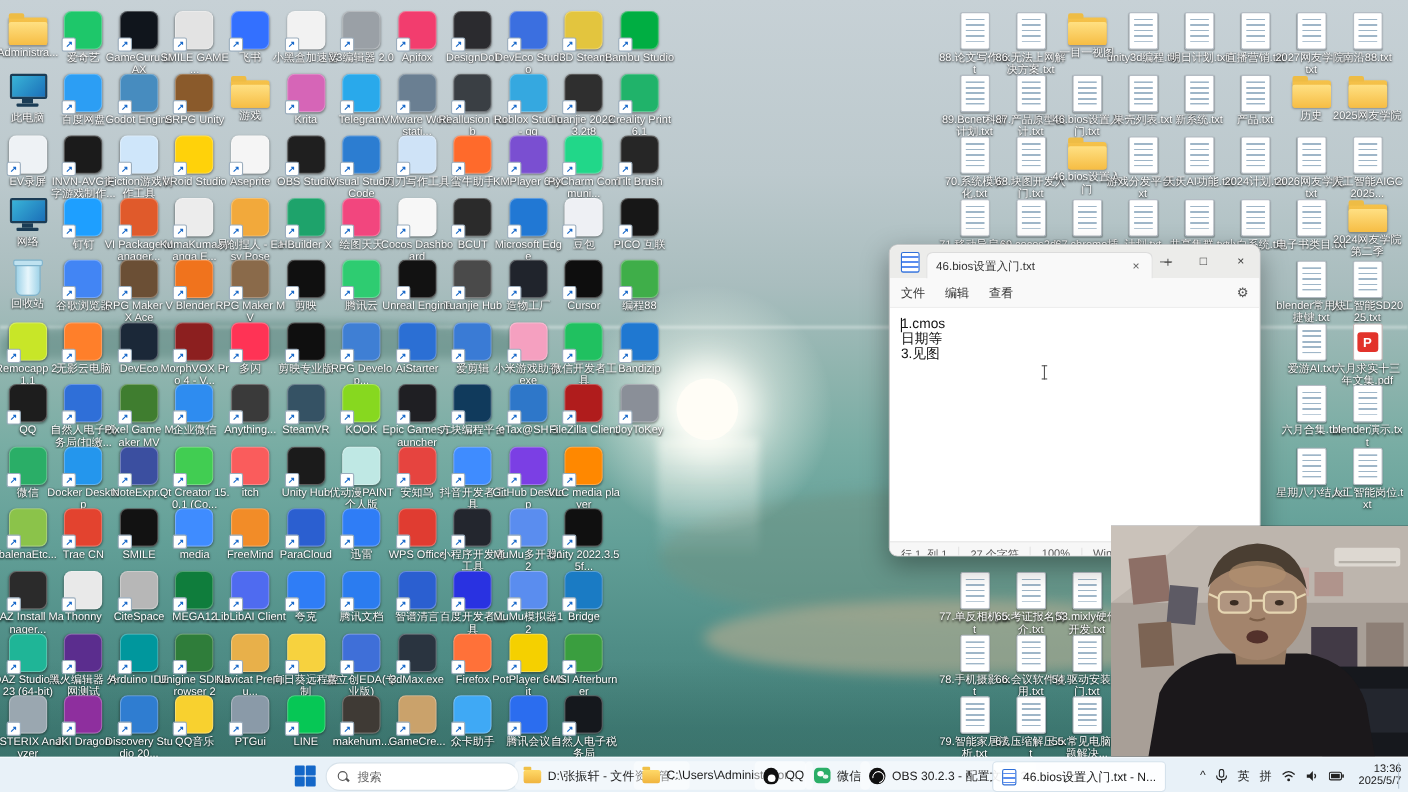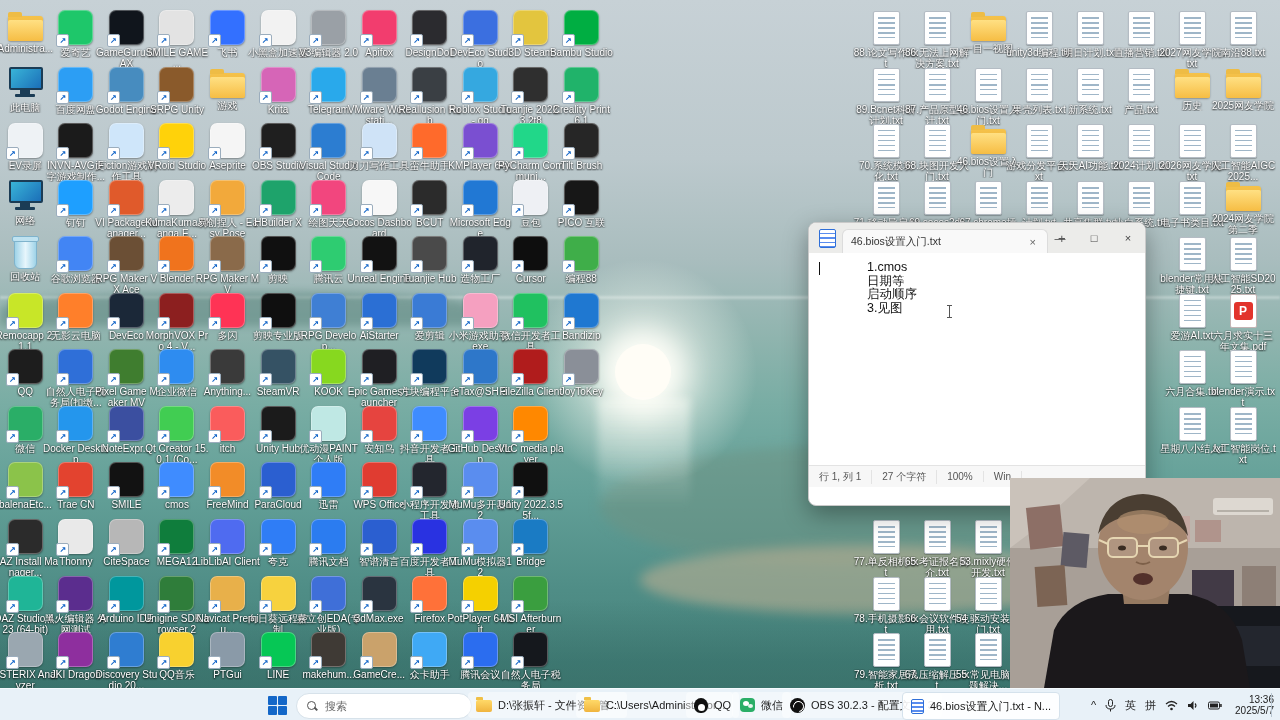--- a/index.html
+++ b/index.html
@@ -57,21 +57,21 @@
   #np-tab .ttl{font-size:10.5px;color:#333;flex:1;white-space:nowrap;overflow:hidden;}
   .xbtn{color:#666;font-size:11px;padding:0 3px;cursor:pointer;}
   #np-newtab{color:#555;font-size:13px;margin-left:10px;cursor:pointer;}
   #np-caps{position:absolute;right:0;top:0;height:30px;display:flex;}
   #np-caps span{width:34px;text-align:center;line-height:30px;font-size:11px;color:#444;cursor:pointer;}
   #np-menubar{height:26px;background:#f9f9f9;display:flex;align-items:center;padding:0 10px;border-bottom:1px solid #eee;position:relative;}
   #np-menubar .m{font-size:11px;color:#333;margin-right:18px;cursor:pointer;}
   #np-gear{position:absolute;right:10px;color:#555;font-size:12px;cursor:pointer;}
   #np-text{position:relative;height:204px;background:#fff;padding:8px 0 0 10px;
     font-family:"Liberation Sans",sans-serif;font-size:12.5px;line-height:13.5px;color:#111;}
-  #np-text .ln{white-space:pre;margin-left:48px;}
+  #np-text .ln{white-space:pre;}
   #caret{position:absolute;left:10px;top:9px;width:1px;height:13px;background:#111;}
   #ibeam{position:absolute;left:140px;top:52px;width:1px;height:13px;background:#555;}
   #ibeam::before,#ibeam::after{content:"";position:absolute;left:-2px;width:5px;height:1px;background:#555;}
   #ibeam::before{top:0}#ibeam::after{bottom:0}
   #np-status{height:21px;background:#f7f7f7;border-top:1px solid #e3e3e3;display:flex;align-items:center;
     font-size:10px;color:#555;}
   #np-status span{padding:0 10px;border-right:1px solid #e3e3e3;white-space:nowrap;}
   
   #webcam{position:absolute;left:1010px;top:478px;width:270px;height:210px;z-index:20;background:#14120f;overflow:hidden;}
   
@@ -704,21 +704,21 @@
       <div class="cell" style="left: 93.4px; top: 461.4px;">
         <div class="t-app" style="background:#121212">
           <span class="arr">↗</span>
         </div>
         <span class="ilabel">SMILE</span>
       </div>
       <div class="cell" style="left: 143.95px; top: 461.4px;">
         <div class="t-app" style="background:#3f8cff">
           <span class="arr">↗</span>
         </div>
-        <span class="ilabel">cmos</span>
+        <span class="ilabel">media</span>
       </div>
       <div class="cell" style="left: 194.5px; top: 461.4px;">
         <div class="t-app" style="background:#f28c28">
           <span class="arr">↗</span>
         </div>
         <span class="ilabel">FreeMind</span>
       </div>
       <div class="cell" style="left: 245.05px; top: 461.4px;">
         <div class="t-app" style="background:#2b5fd0">
           <span class="arr">↗</span>
@@ -1159,26 +1159,31 @@
       <span class="ttl">46.bios设置入门.txt</span>
       <span class="xbtn">×</span>
     </div>
     <span id="np-newtab">+</span>
     <div id="np-caps">
       <span>—</span>
       <span>□</span>
       <span>×</span>
     </div>
   </div>
+  <div id="np-menubar">
+    <span class="m">文件</span>
+    <span class="m">编辑</span>
+    <span class="m">查看</span>
+    <span id="np-gear">⚙</span>
+  </div>
   <div id="np-text">
     <div id="caret"></div>
     <div id="ibeam"></div>
   <div class="ln">1.cmos</div>
       <div class="ln">日期等</div>
-      <div class="ln">启动顺序</div>
       <div class="ln">3.见图</div>
     </div>
   <div id="np-status">
     <span>行 1, 列 1</span>
     <span>27 个字符</span>
     <span>100%</span>
     <span>Win</span>
   </div>
 </div>
 

